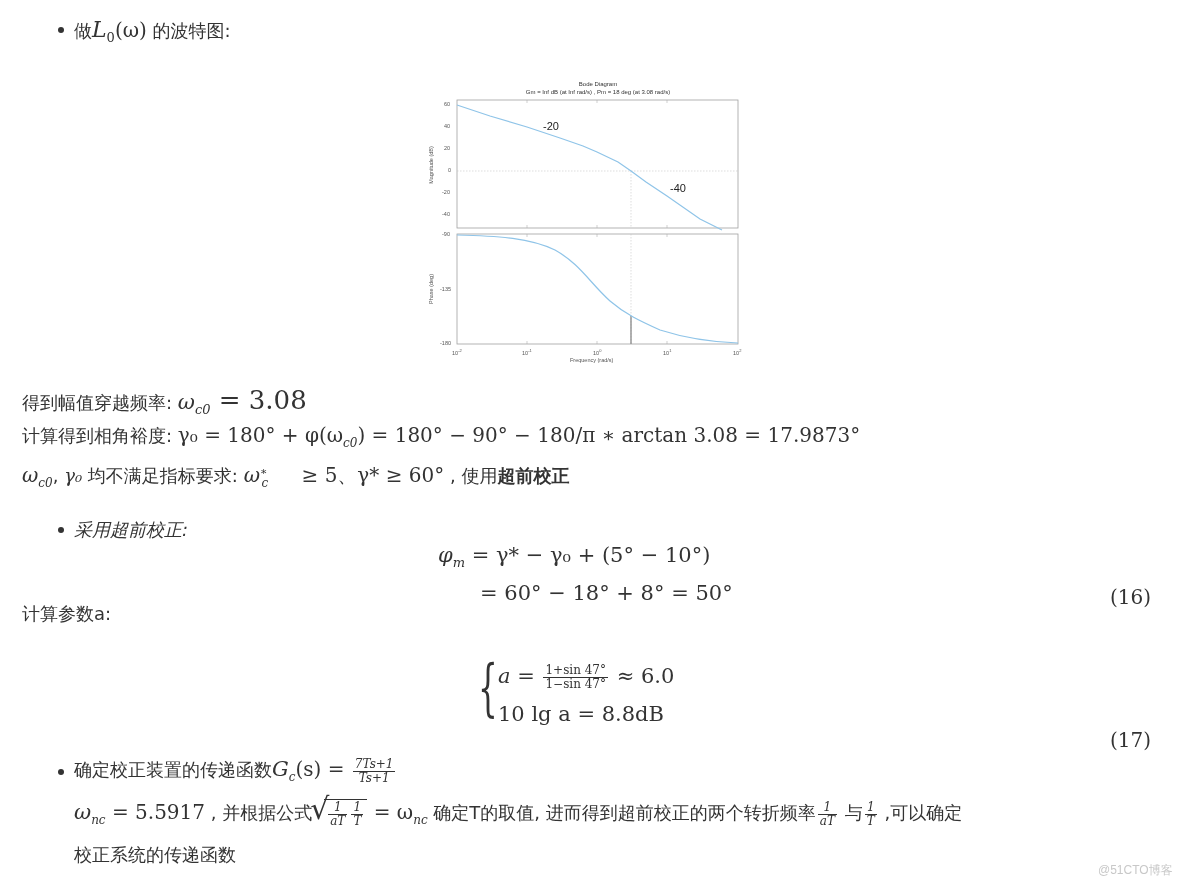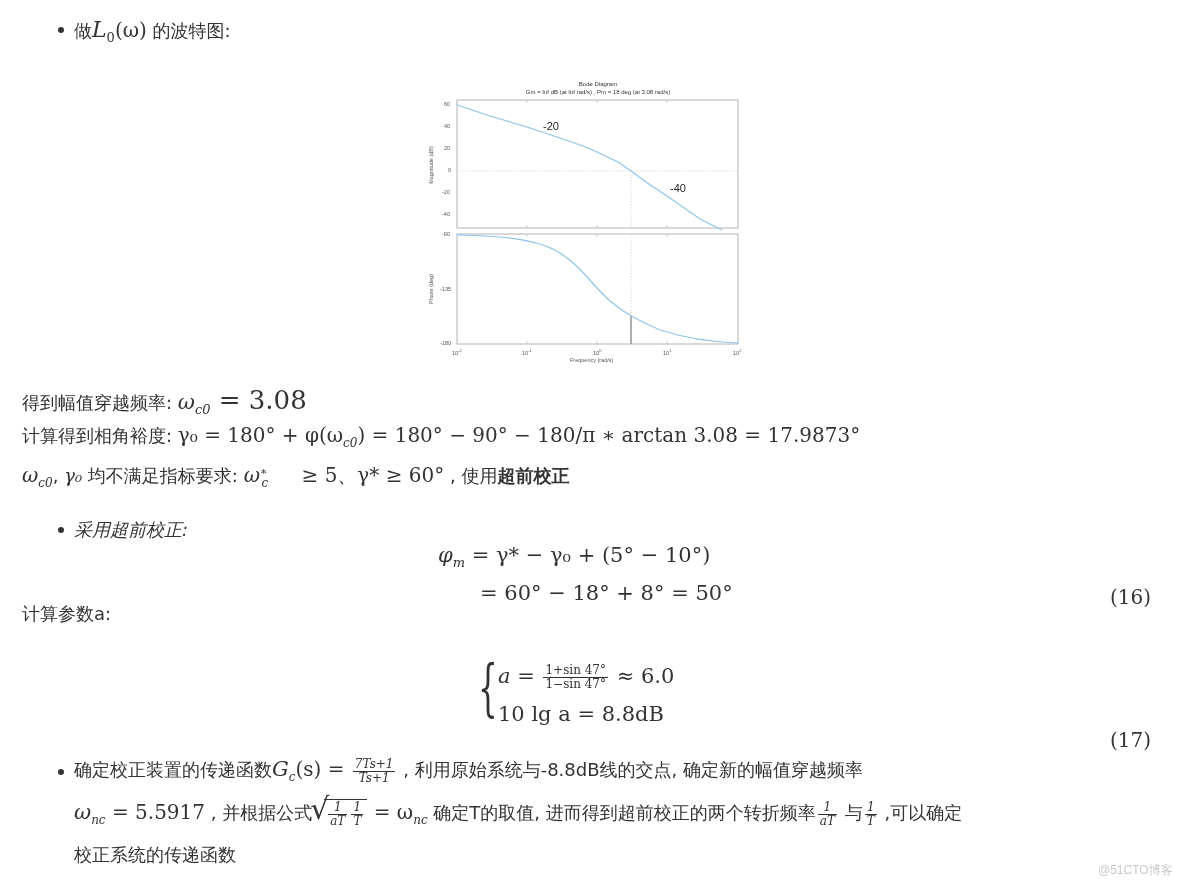--- a/index.html
+++ b/index.html
@@ -128,21 +128,21 @@
   <span class="abs brace" style="left:0; top:4px; font-size:62px; transform:scaleX(0.5); transform-origin:left;">{</span>
   <div class="abs" style="left:20px; top:4px;">
     <span class="mi">a = </span><span class="frac"><span class="num">1+sin 47°</span><span class="den">1−sin 47°</span></span><span> ≈ 6.0</span>
   </div>
   <div class="abs" style="left:20px; top:42px;">10 lg a = 8.8dB</div>
 </div>
 <div class="abs eqnum" style="left:1110px; top:705px;margin-top:23px;">(17)</div>
 
 <div class="bullet" style="left:58px; top:769px;"></div>
 <div class="abs line" style="left:74px; top:756px;">
-  <span>确定校正装置的传递函数</span><span class="math mi" style="font-size:21px;">G</span><sub class="math mi" style="font-size:12px;">c</sub><span class="math" style="font-size:20px;">(s) = </span><span class="frac math mi"><span class="num">7Ts+1</span><span class="den">Ts+1</span></span><span> , 利用原始系统与-8.8dB线的交点, 确定新的幅值穿越频率</span>
+  <span>确定校正装置的传递函数</span><span class="math mi" style="font-size:21px;">G</span><sub class="math mi" style="font-size:12px;">c</sub><span class="math" style="font-size:20px;">(s) = </span><span class="frac math mi"><span class="num">7Ts+1</span><span class="den">Ts+1</span></span>
 </div>
 
 <div class="abs line" style="left:74px; top:799px;">
   <span class="math mi" style="font-size:21px;">ω</span><sub class="math mi" style="font-size:12px;">nc</sub><span class="math" style="font-size:20px;"> = 5.5917</span><span> , 并根据公式</span><span class="sqrt math mi"><span class="frac"><span class="num">1</span><span class="den">aT</span></span><span class="frac"><span class="num">1</span><span class="den">T</span></span></span><span class="math" style="font-size:20px;"> = ω</span><sub class="math mi" style="font-size:12px;">nc</sub><span> 确定T的取值, 进而得到超前校正的两个转折频率</span><span class="frac math mi"><span class="num">1</span><span class="den">aT</span></span><span> 与</span><span class="frac math mi"><span class="num">1</span><span class="den">T</span></span><span> ,可以确定</span>
 </div>
 
 <div class="abs line" style="left:74px; top:842px;">校正系统的传递函数</div>
 
 <div class="abs watermark" style="left:1098px; top:862px;">@51CTO博客</div>
 

